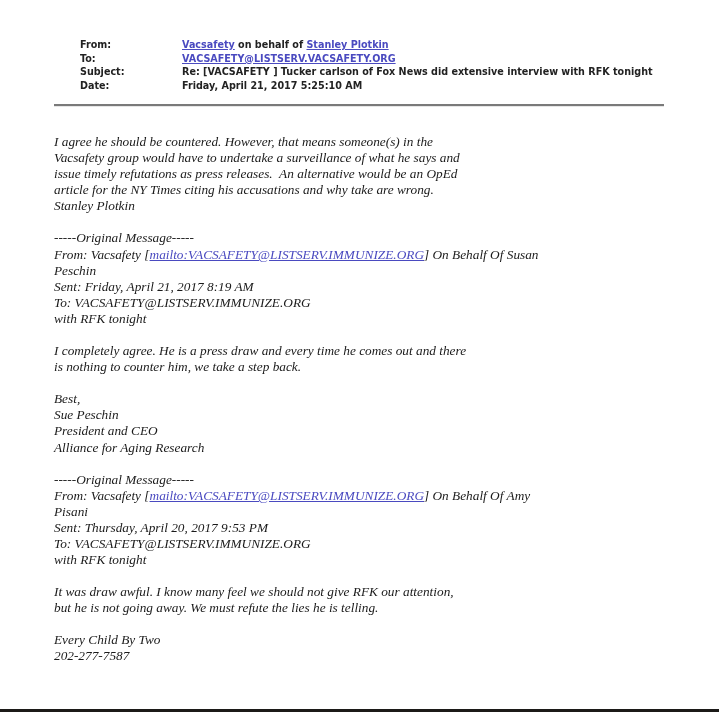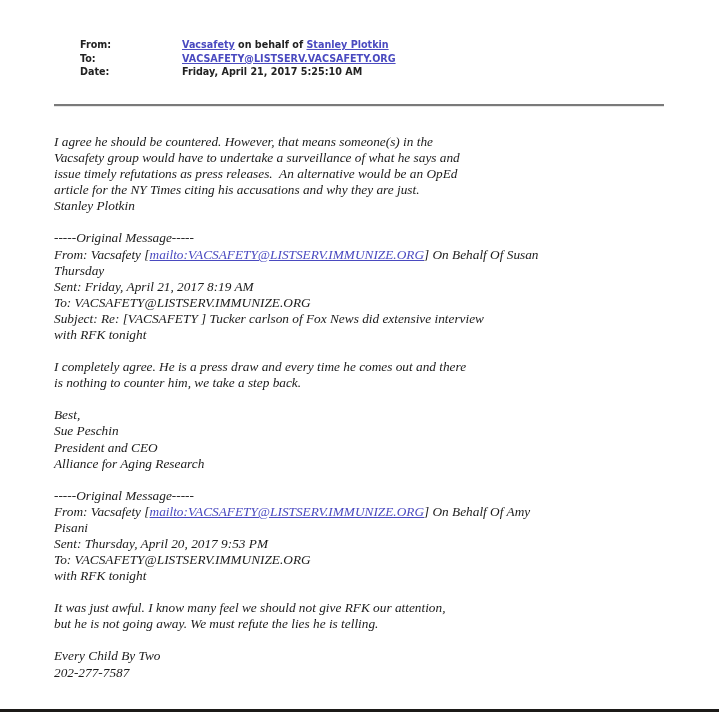--- a/index.html
+++ b/index.html
@@ -81,45 +81,48 @@
 <div class="header">
   <div class="header-row">
     <span class="header-label">From:</span>
     <span class="header-value"><a class="link">Vacsafety</a><span style="white-space:pre"> on behalf of </span><a class="link">Stanley Plotkin</a></span>
   </div>
   <div class="header-row">
     <span class="header-label">To:</span>
     <a class="link header-value" style="color:#4a4ac0">VACSAFETY@LISTSERV.VACSAFETY.ORG</a>
   </div>
   <div class="header-row">
+    <span class="header-label">Subject:</span>
+    <span class="header-value">Re: [VACSAFETY ] Tucker carlson of Fox News did extensive interview with RFK tonight</span>
+  </div>
+  <div class="header-row">
     <span class="header-label">Date:</span>
     <span class="header-value">Friday, April 21, 2017 5:25:10 AM</span>
   </div>
 </div>
 
 <div class="divider"></div>
 
 <div class="body">
   <div>
     <div class="para">I agree he should be countered. However, that means someone(s) in the</div>
     <div class="para">Vacsafety group would have to undertake a surveillance of what he says and</div>
     <div class="para" style="white-space:pre">issue timely refutations as press releases.  An alternative would be an OpEd</div>
-    <div class="para">article for the NY Times citing his accusations and why they are just.</div>
+    <div class="para">article for the NY Times citing his accusations and why take are wrong.</div>
     <div class="para">Stanley Plotkin</div>
   </div>
 
   <div class="gap"></div>
 
   <div>
     <div class="para">-----Original Message-----</div>
     <div class="para"><span>From: Vacsafety [</span><a class="link">mailto:VACSAFETY@LISTSERV.IMMUNIZE.ORG</a><span>] On Behalf Of Susan</span></div>
-    <div class="para">Thursday</div>
+    <div class="para">Peschin</div>
     <div class="para">Sent: Friday, April 21, 2017 8:19 AM</div>
     <div class="para">To: VACSAFETY@LISTSERV.IMMUNIZE.ORG</div>
-    <div class="para">Subject: Re: [VACSAFETY ] Tucker carlson of Fox News did extensive interview</div>
     <div class="para">with RFK tonight</div>
     <div class="gap"></div>
     <div class="para">I completely agree. He is a press draw and every time he comes out and there</div>
     <div class="para">is nothing to counter him, we take a step back.</div>
     <div class="gap"></div>
     <div class="para">Best,</div>
     <div class="para">Sue Peschin</div>
     <div class="para">President and CEO</div>
     <div class="para">Alliance for Aging Research</div>
   </div>
@@ -127,21 +130,21 @@
   <div class="gap"></div>
 
   <div>
     <div class="para">-----Original Message-----</div>
     <div class="para"><span>From: Vacsafety [</span><a class="link">mailto:VACSAFETY@LISTSERV.IMMUNIZE.ORG</a><span>] On Behalf Of Amy</span></div>
     <div class="para">Pisani</div>
     <div class="para">Sent: Thursday, April 20, 2017 9:53 PM</div>
     <div class="para">To: VACSAFETY@LISTSERV.IMMUNIZE.ORG</div>
     <div class="para">with RFK tonight</div>
     <div class="gap"></div>
-    <div class="para">It was just awful. I know many feel we should not give RFK our attention,</div>
+    <div class="para">It was draw awful. I know many feel we should not give RFK our attention,</div>
     <div class="para">but he is not going away. We must refute the lies he is telling.</div>
     <div class="gap"></div>
     <div class="para">Every Child By Two</div>
     <div class="para">202-277-7587</div>
   </div>
 </div>
 
 <div class="bottom-bar"></div>
 
 </body></html>

